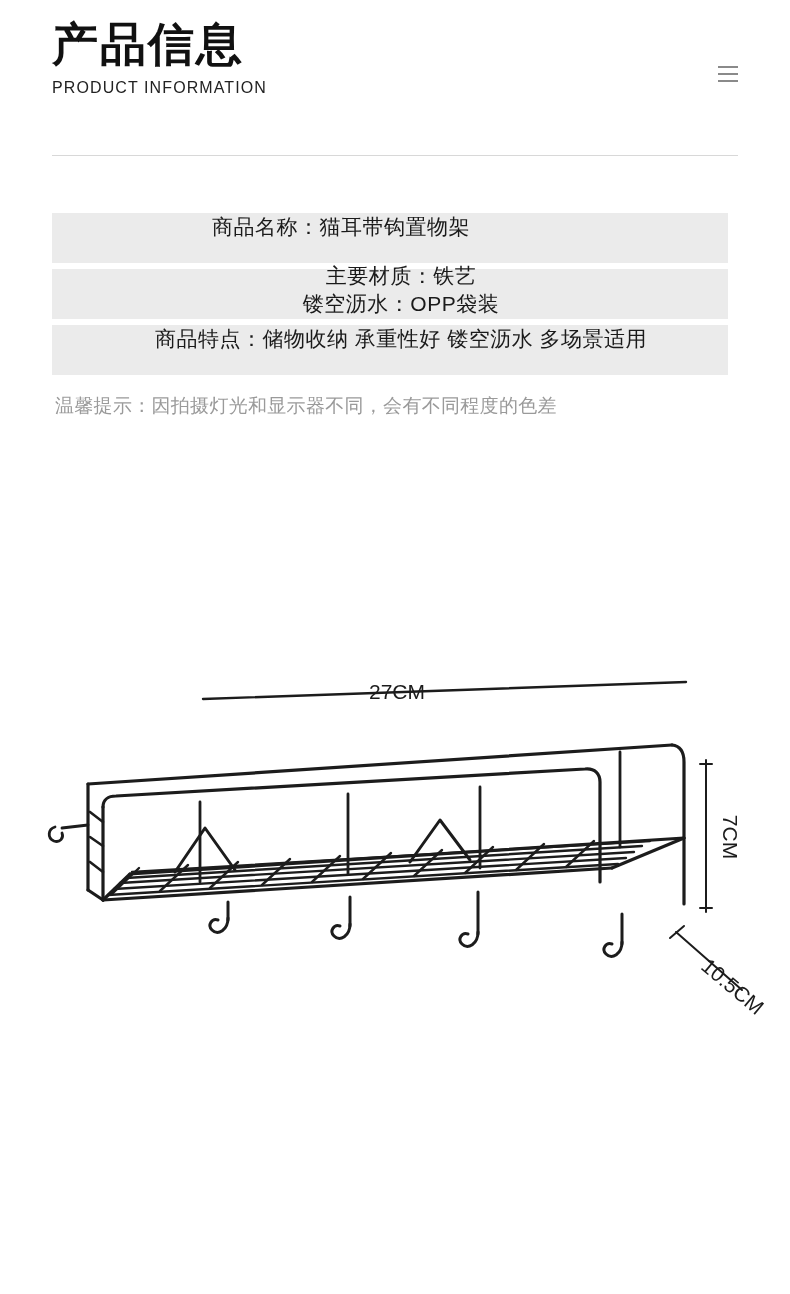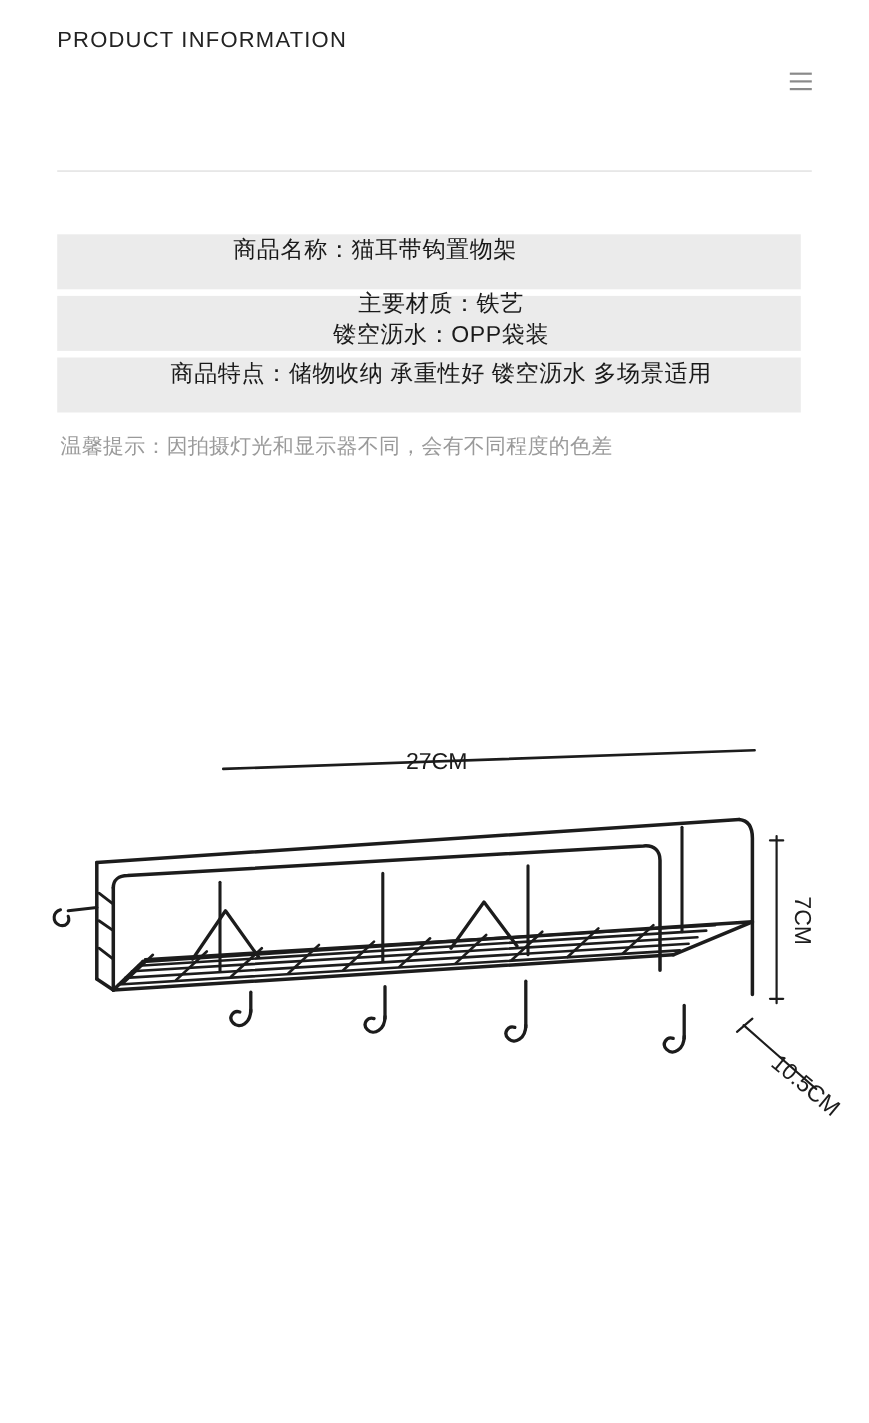--- a/index.html
+++ b/index.html
@@ -29,21 +29,21 @@
   }
   .title-cn {
     font-size: 46px;
     font-weight: bold;
     letter-spacing: 2px;
     color: #111111;
     line-height: 1.15;
     margin: 0;
   }
   .title-en {
-    font-size: 20px;
+    font-size: 16px;
     letter-spacing: 1.1px;
     color: #222222;
     margin-top: 8px;
     font-weight: normal;
   }
   .menu-icon {
     position: absolute;
     right: 0px;
     top: 48px;
     width: 20px;
@@ -124,20 +124,21 @@
     font-size: 21px;
     fill: #1c1c1c;
   }
 </style>
 </head>
 <body>
 
 <div class="page">
 
   <div class="header">
+    <h1 class="title-cn">产品信息</h1>
     <div class="title-en">PRODUCT INFORMATION</div>
     <div class="menu-icon">
       <span></span>
         <span></span>
         <span></span>
     </div>
   </div>
   <div class="header-rule"></div>
 
   <div class="spec">

